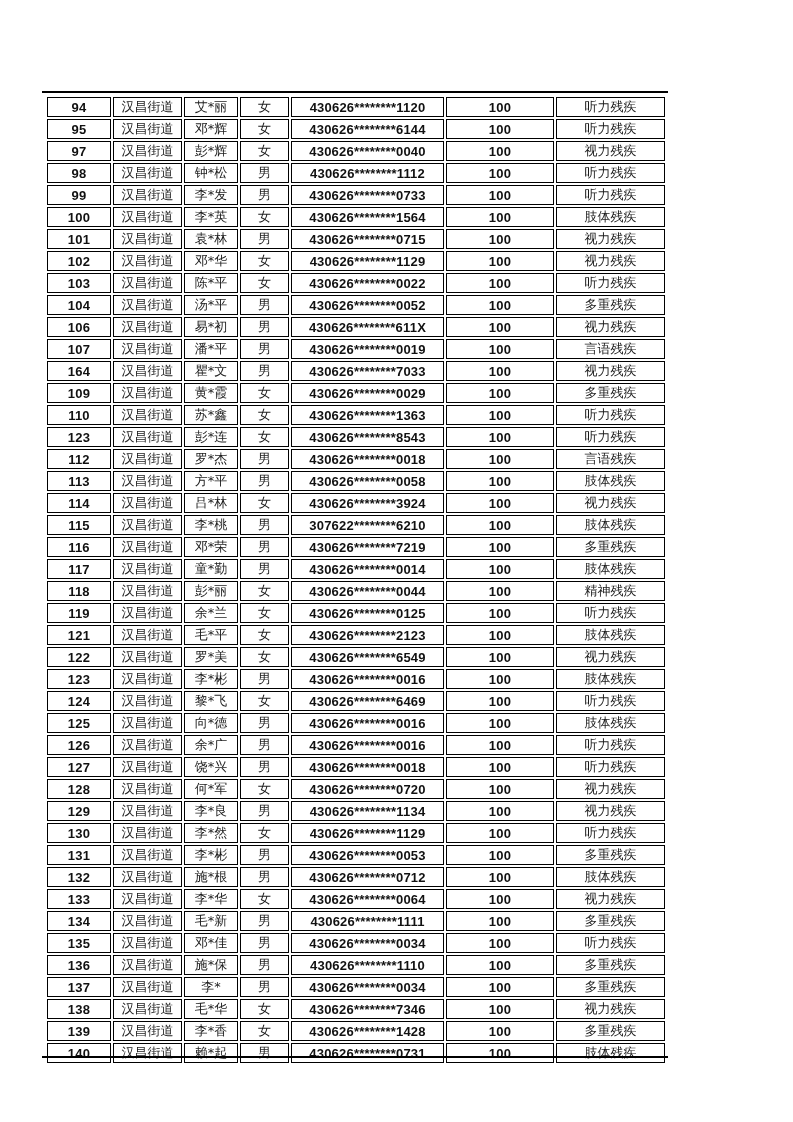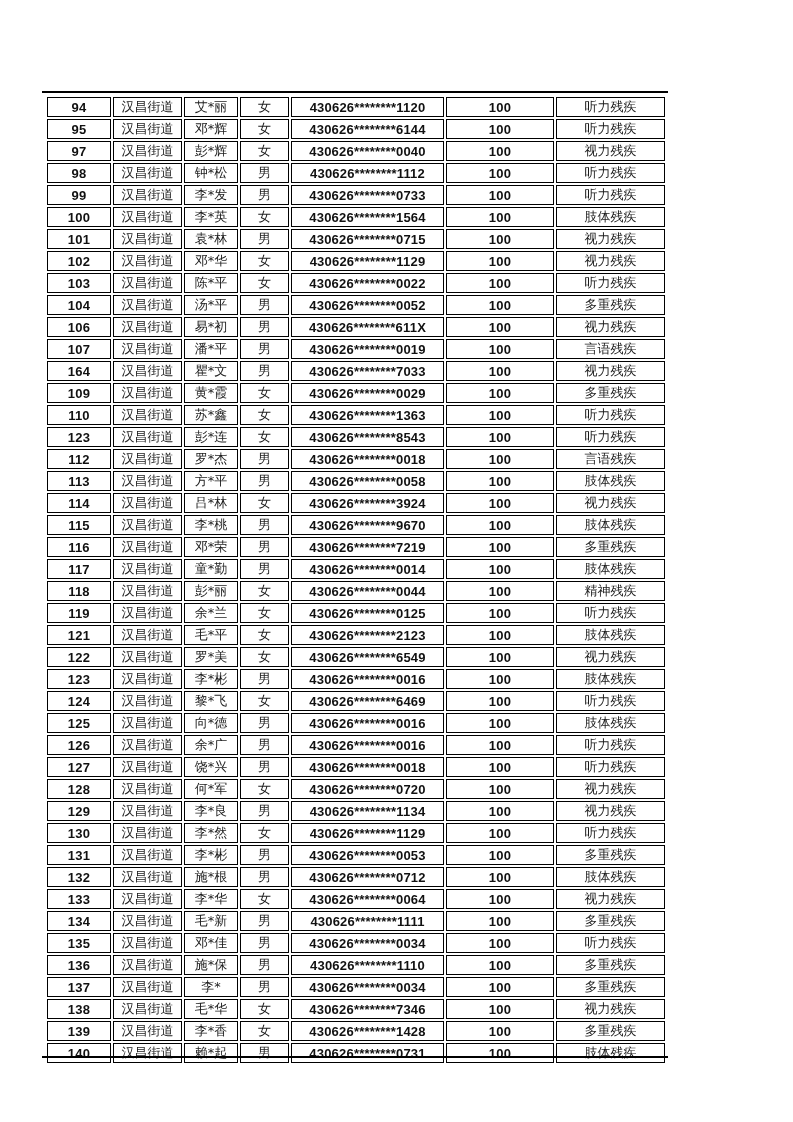--- a/index.html
+++ b/index.html
@@ -272,21 +272,21 @@
     <td class="c-num">430626********3924</td>
     <td class="c-num">100</td>
     <td class="c-cjk">视力残疾</td>
   </tr>
 
   <tr>
     <td class="c-num">115</td>
     <td class="c-cjk">汉昌街道</td>
     <td class="c-cjk">李*桃</td>
     <td class="c-cjk">男</td>
-    <td class="c-num">430626********9670</td>
+    <td class="c-num">307622********6210</td>
     <td class="c-num">100</td>
     <td class="c-cjk">肢体残疾</td>
   </tr>
 
   <tr>
     <td class="c-num">116</td>
     <td class="c-cjk">汉昌街道</td>
     <td class="c-cjk">邓*荣</td>
     <td class="c-cjk">男</td>
     <td class="c-num">430626********7219</td>

